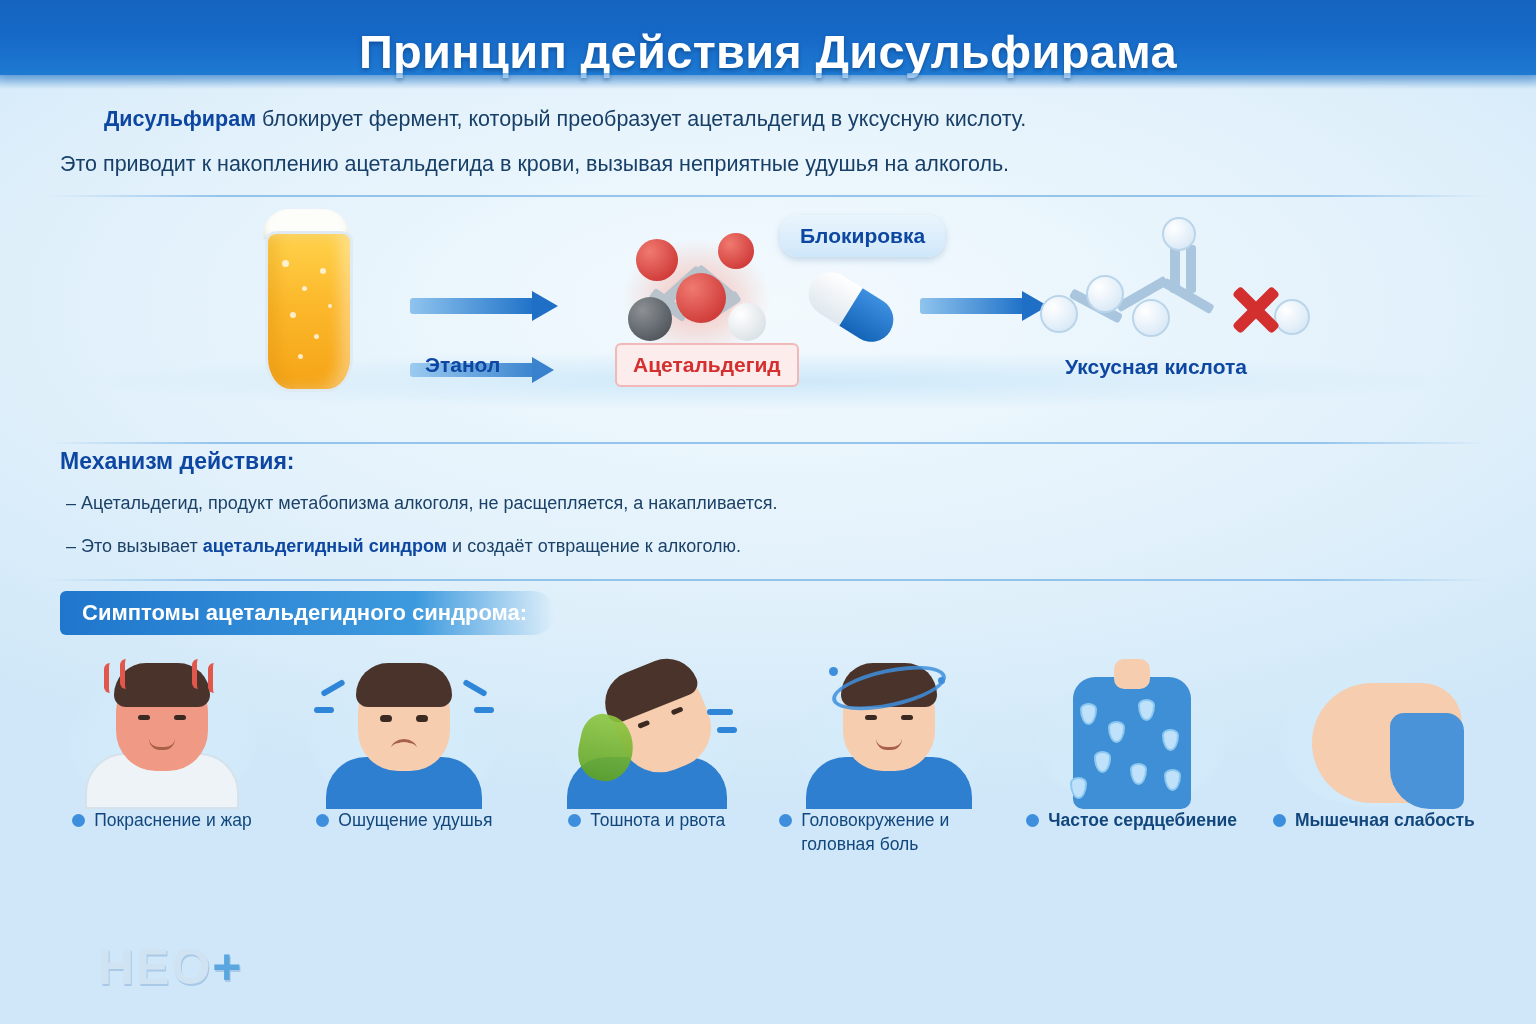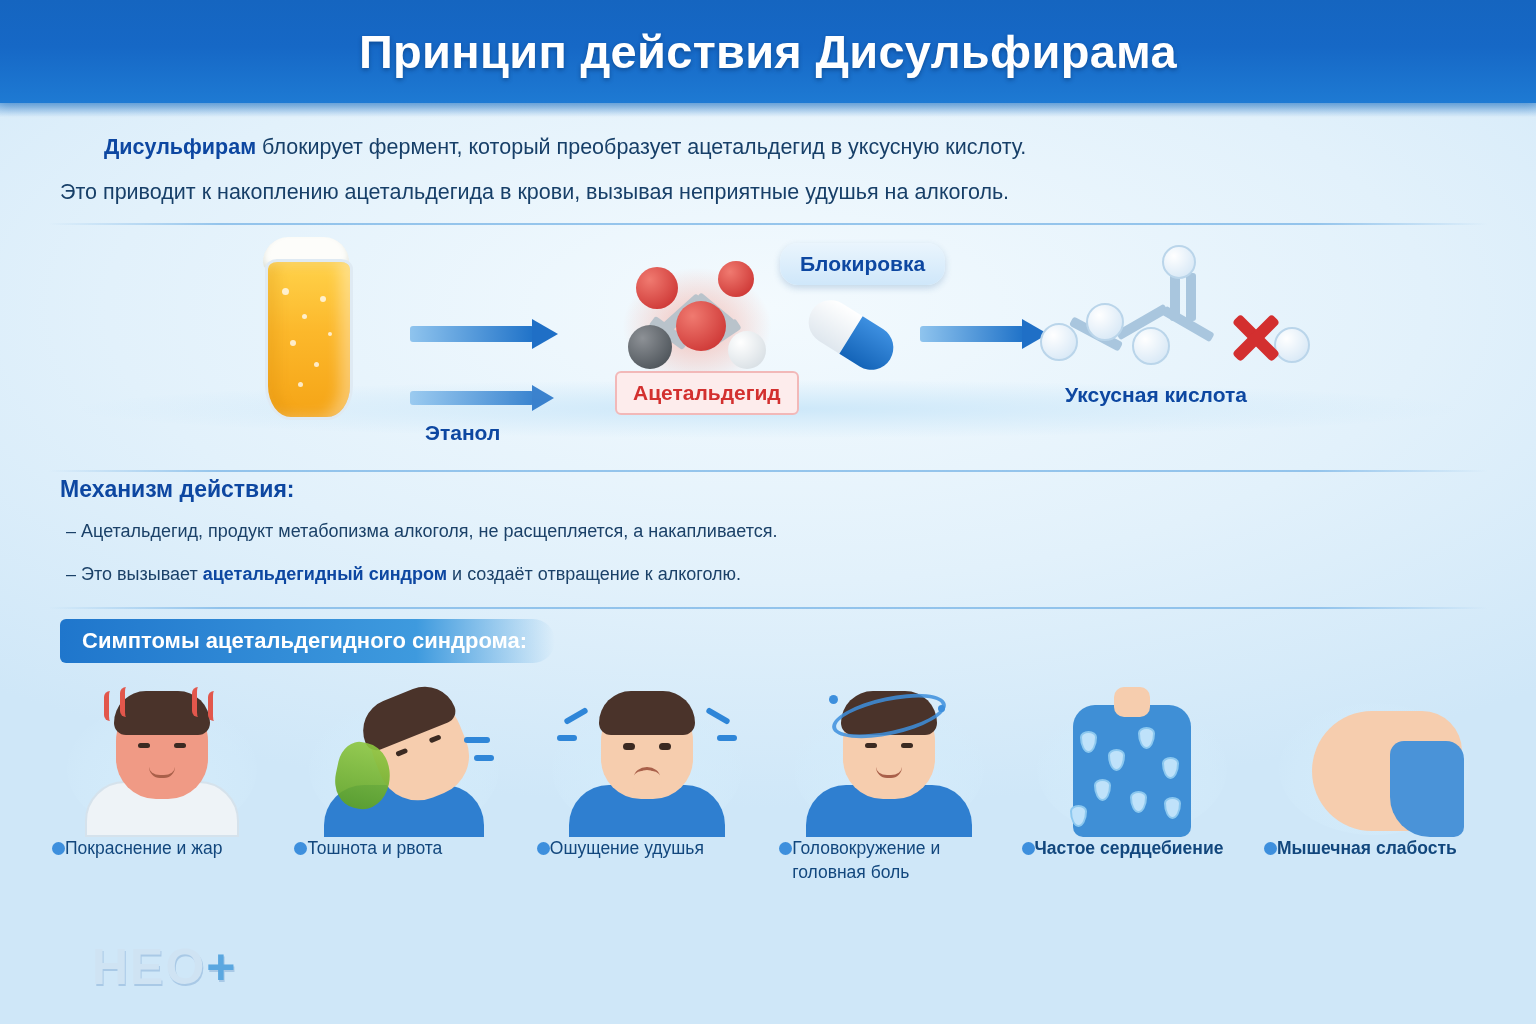--- a/index.html
+++ b/index.html
@@ -17,21 +17,21 @@
     position: relative;
     width: 1536px;
     height: 1024px;
     background:
       radial-gradient(ellipse 1200px 500px at 50% 30%, #f3fafe 0%, #e2f1fb 55%, #cfe7f8 100%);
     overflow: hidden;
   }
   
   .header {
     position: relative;
-    height: 103px;
+    height: 75px;
     background: linear-gradient(180deg, #1565c0 0%, #1668c6 45%, #1e7ad3 100%);
     box-shadow: 0 3px 10px rgba(12, 70, 130, .35);
   }
   .header::after {
     content: "";
     position: absolute;
     left: 0; right: 0; bottom: -14px;
     height: 16px;
     background: linear-gradient(180deg, rgba(30,122,211,.55), rgba(30,122,211,0));
   }
@@ -106,21 +106,21 @@
     position: absolute;
     background: rgba(255,255,255,.75);
     border-radius: 50%;
   }
   .label-ethanol, .label-acid {
     position: absolute;
     font-size: 21px;
     font-weight: bold;
     color: #0d47a1;
   }
-  .label-ethanol { left: 385px; top: 150px; margin-top: 40px; }
+  .label-ethanol { left: 385px; top: 150px; }
   .label-acid { left: 1025px; top: 152px; }
 
   .arrow {
     position: absolute;
     height: 30px;
   }
   .arrow .shaft {
     position: absolute;
     left: 0; top: 7px;
     height: 16px;
@@ -358,37 +358,39 @@
     border-radius: 60px 40px 30px 60px;
   }
   .sleeve {
     position: absolute; right: 0; bottom: 0;
     width: 74px; height: 96px;
     background: #4a93d8;
     border-radius: 14px 18px 10px 40px;
   }
   .sym .cap {
     display: flex;
+    gap: 9px;
     padding: 0 6px;
     font-size: 17.5px;
     line-height: 1.35;
     color: #12477d;
+    justify-content: center;
   }
   .dot {
     flex: 0 0 auto;
     width: 13px; height: 13px;
     margin-top: 5px;
     background: #3d8fdd;
     border-radius: 50%;
   }
   .sym .cap.bold { font-weight: bold; }
   
   .logo {
     position: absolute;
-    left: 92px;
+    left: 98px;
     bottom: 28px;
     font-size: 50px;
     font-weight: bold;
     letter-spacing: 2px;
     color: #cfe3f3;
     text-shadow: 1px 2px 0 #a9c9e6;
   }
   .logo .plus { color: #5aa7e0; }
 </style>
 </head>
@@ -517,41 +519,20 @@
           </div>
           <div class="heat" style="left:32px;"></div>
           <div class="heat" style="left:48px;top:0;"></div>
           <div class="heat" style="right:48px;top:0;"></div>
           <div class="heat" style="right:32px;"></div>
         </div>
       </div>
       <div class="cap">
         <span class="dot"></span>
         <span>Покраснение и жар</span>
-      </div>
-    </div>
-
-    <div class="sym">
-      <div class="art">
-        <div class="halo"></div>
-        <div class="face">
-          <div class="shoulders" style="width:160px;"></div>
-          <div class="head-shape" style="transform:translateX(-50%) rotate(-22deg);left:58%;">
-            <div class="hair"></div>
-            <div class="eye l"></div>
-              <div class="eye r"></div>
-          </div>
-          <div class="puke"></div>
-          <div class="speed" style="right:4px;top:50px;"></div>
-          <div class="speed" style="right:0px;top:68px;width:20px;"></div>
-        </div>
-      </div>
-      <div class="cap">
-        <span class="dot"></span>
-        <span>Тошнота и рвота</span>
       </div>
     </div>
 
     <div class="sym">
       <div class="art">
         <div class="halo"></div>
         <div class="face">
           <div class="shoulders" style="width:156px;"></div>
           <div class="head-shape">
             <div class="hair"></div>
@@ -569,20 +550,41 @@
       <div class="cap">
         <span class="dot"></span>
         <span>Ошущение удушья</span>
       </div>
     </div>
 
     <div class="sym">
       <div class="art">
         <div class="halo"></div>
         <div class="face">
+          <div class="shoulders" style="width:160px;"></div>
+          <div class="head-shape" style="transform:translateX(-50%) rotate(-22deg);left:58%;">
+            <div class="hair"></div>
+            <div class="eye l"></div>
+              <div class="eye r"></div>
+          </div>
+          <div class="puke"></div>
+          <div class="speed" style="right:4px;top:50px;"></div>
+          <div class="speed" style="right:0px;top:68px;width:20px;"></div>
+        </div>
+      </div>
+      <div class="cap">
+        <span class="dot"></span>
+        <span>Тошнота и рвота</span>
+      </div>
+    </div>
+
+    <div class="sym">
+      <div class="art">
+        <div class="halo"></div>
+        <div class="face">
           <div class="shoulders" style="width:166px;"></div>
           <div class="head-shape">
             <div class="hair"></div>
             <div class="eye l"></div>
               <div class="eye r"></div>
             <div class="mouth"></div>
           </div>
           <div style="position:absolute;left:50%;transform:translateX(-50%) rotate(-12deg);top:10px;width:108px;height:30px;border:4px solid #3d8fdd;border-radius:50%;opacity:.85;"></div>
           <div style="position:absolute;left:30px;top:8px;width:9px;height:9px;background:#3d8fdd;border-radius:50%;"></div>
           <div style="position:absolute;right:34px;top:18px;width:7px;height:7px;background:#3d8fdd;border-radius:50%;"></div>

